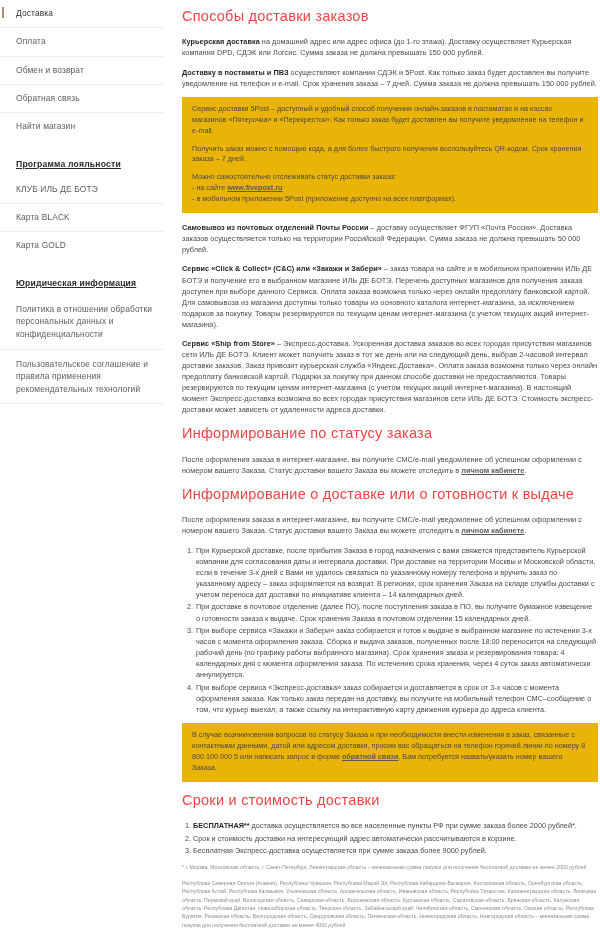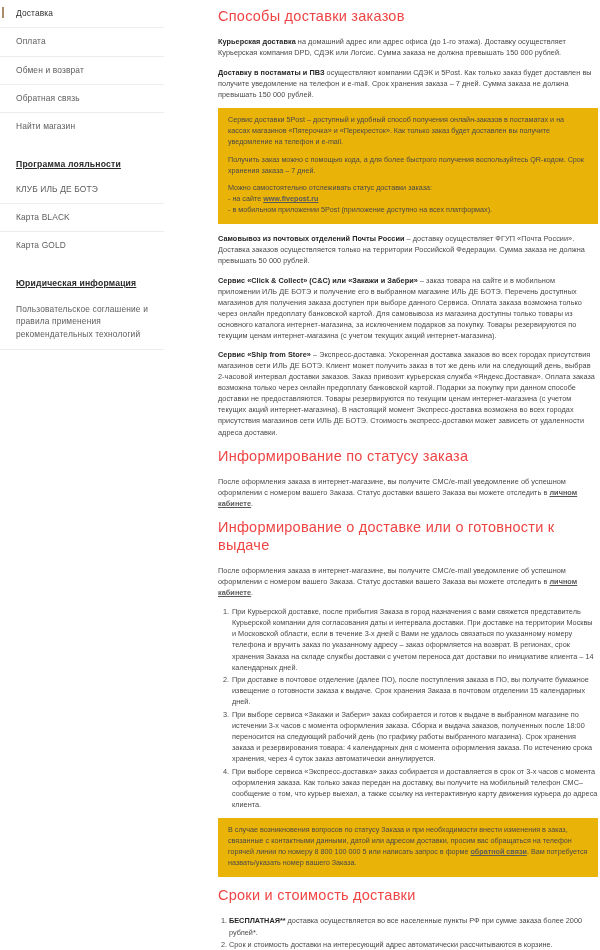--- a/index.html
+++ b/index.html
@@ -12,21 +12,20 @@
     background: #ffffff;
     font-family: "Liberation Sans", "DejaVu Sans", sans-serif;
     color: #3c3c3c;
     overflow: hidden;
   }
   .page {
     display: flex;
     width: 600px;
     height: 950px;
     box-sizing: border-box;
-    gap: 36px;
   }
 
   
   .sidebar {
     width: 178px;
     flex: 0 0 178px;
     box-sizing: border-box;
     padding: 0 14px 0 0;
     background: #fff;
   }
@@ -163,20 +162,23 @@
         <span>Карта BLACK</span>
       </div>
       <div class="nav-item no-border">
         <span>Карта GOLD</span>
       </div>
     </div>
 
     <div class="nav-heading">Юридическая информация</div>
     <div class="nav-group">
       <div class="nav-item multiline">
+        <span>Политика в отношении обработки персональных данных и конфиденциальности</span>
+      </div>
+      <div class="nav-item multiline">
         <span>Пользовательское соглашение и правила применения рекомендательных технологий</span>
       </div>
     </div>
   </nav>
 
   <main class="content">
 
     <h1 class="sec-title">Способы доставки заказов</h1>
 
     <p class="body"><b>Курьерская доставка</b><span> на домашний адрес или адрес офиса (до 1-го этажа). Доставку осуществляет Курьерская компания DPD, СДЭК или Логсис. Сумма заказа не должна превышать 150 000 рублей.</span></p>

